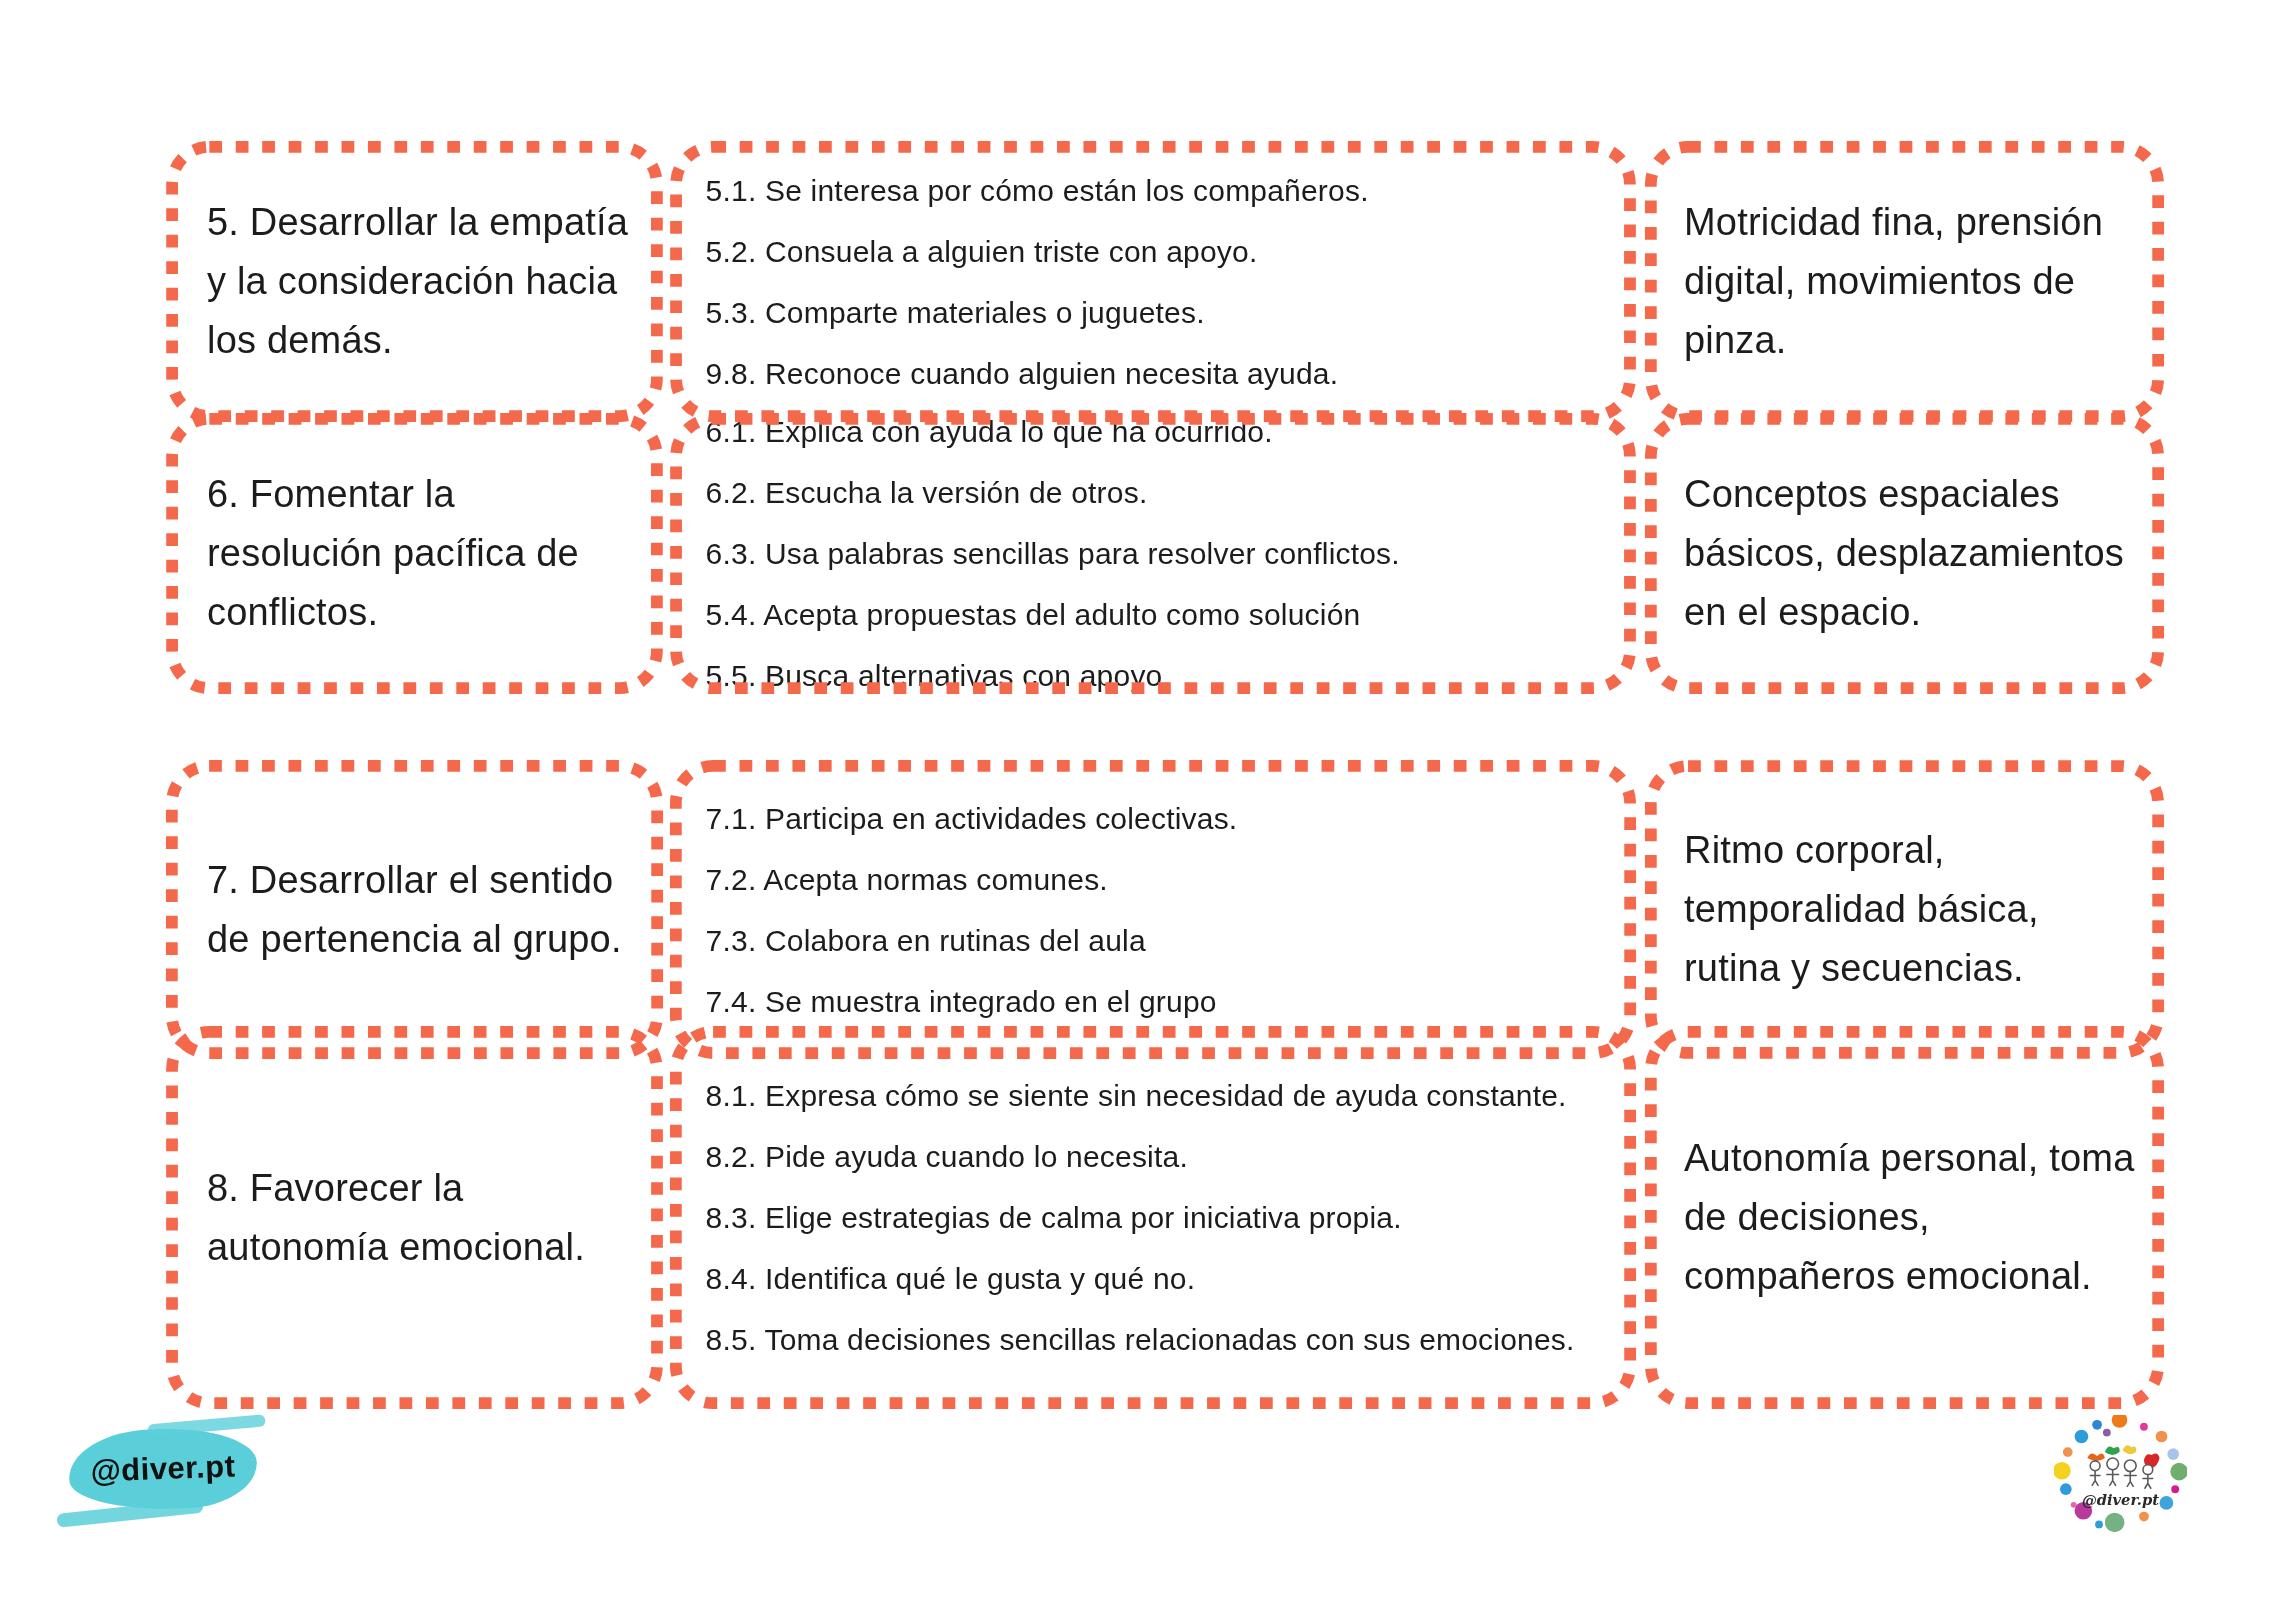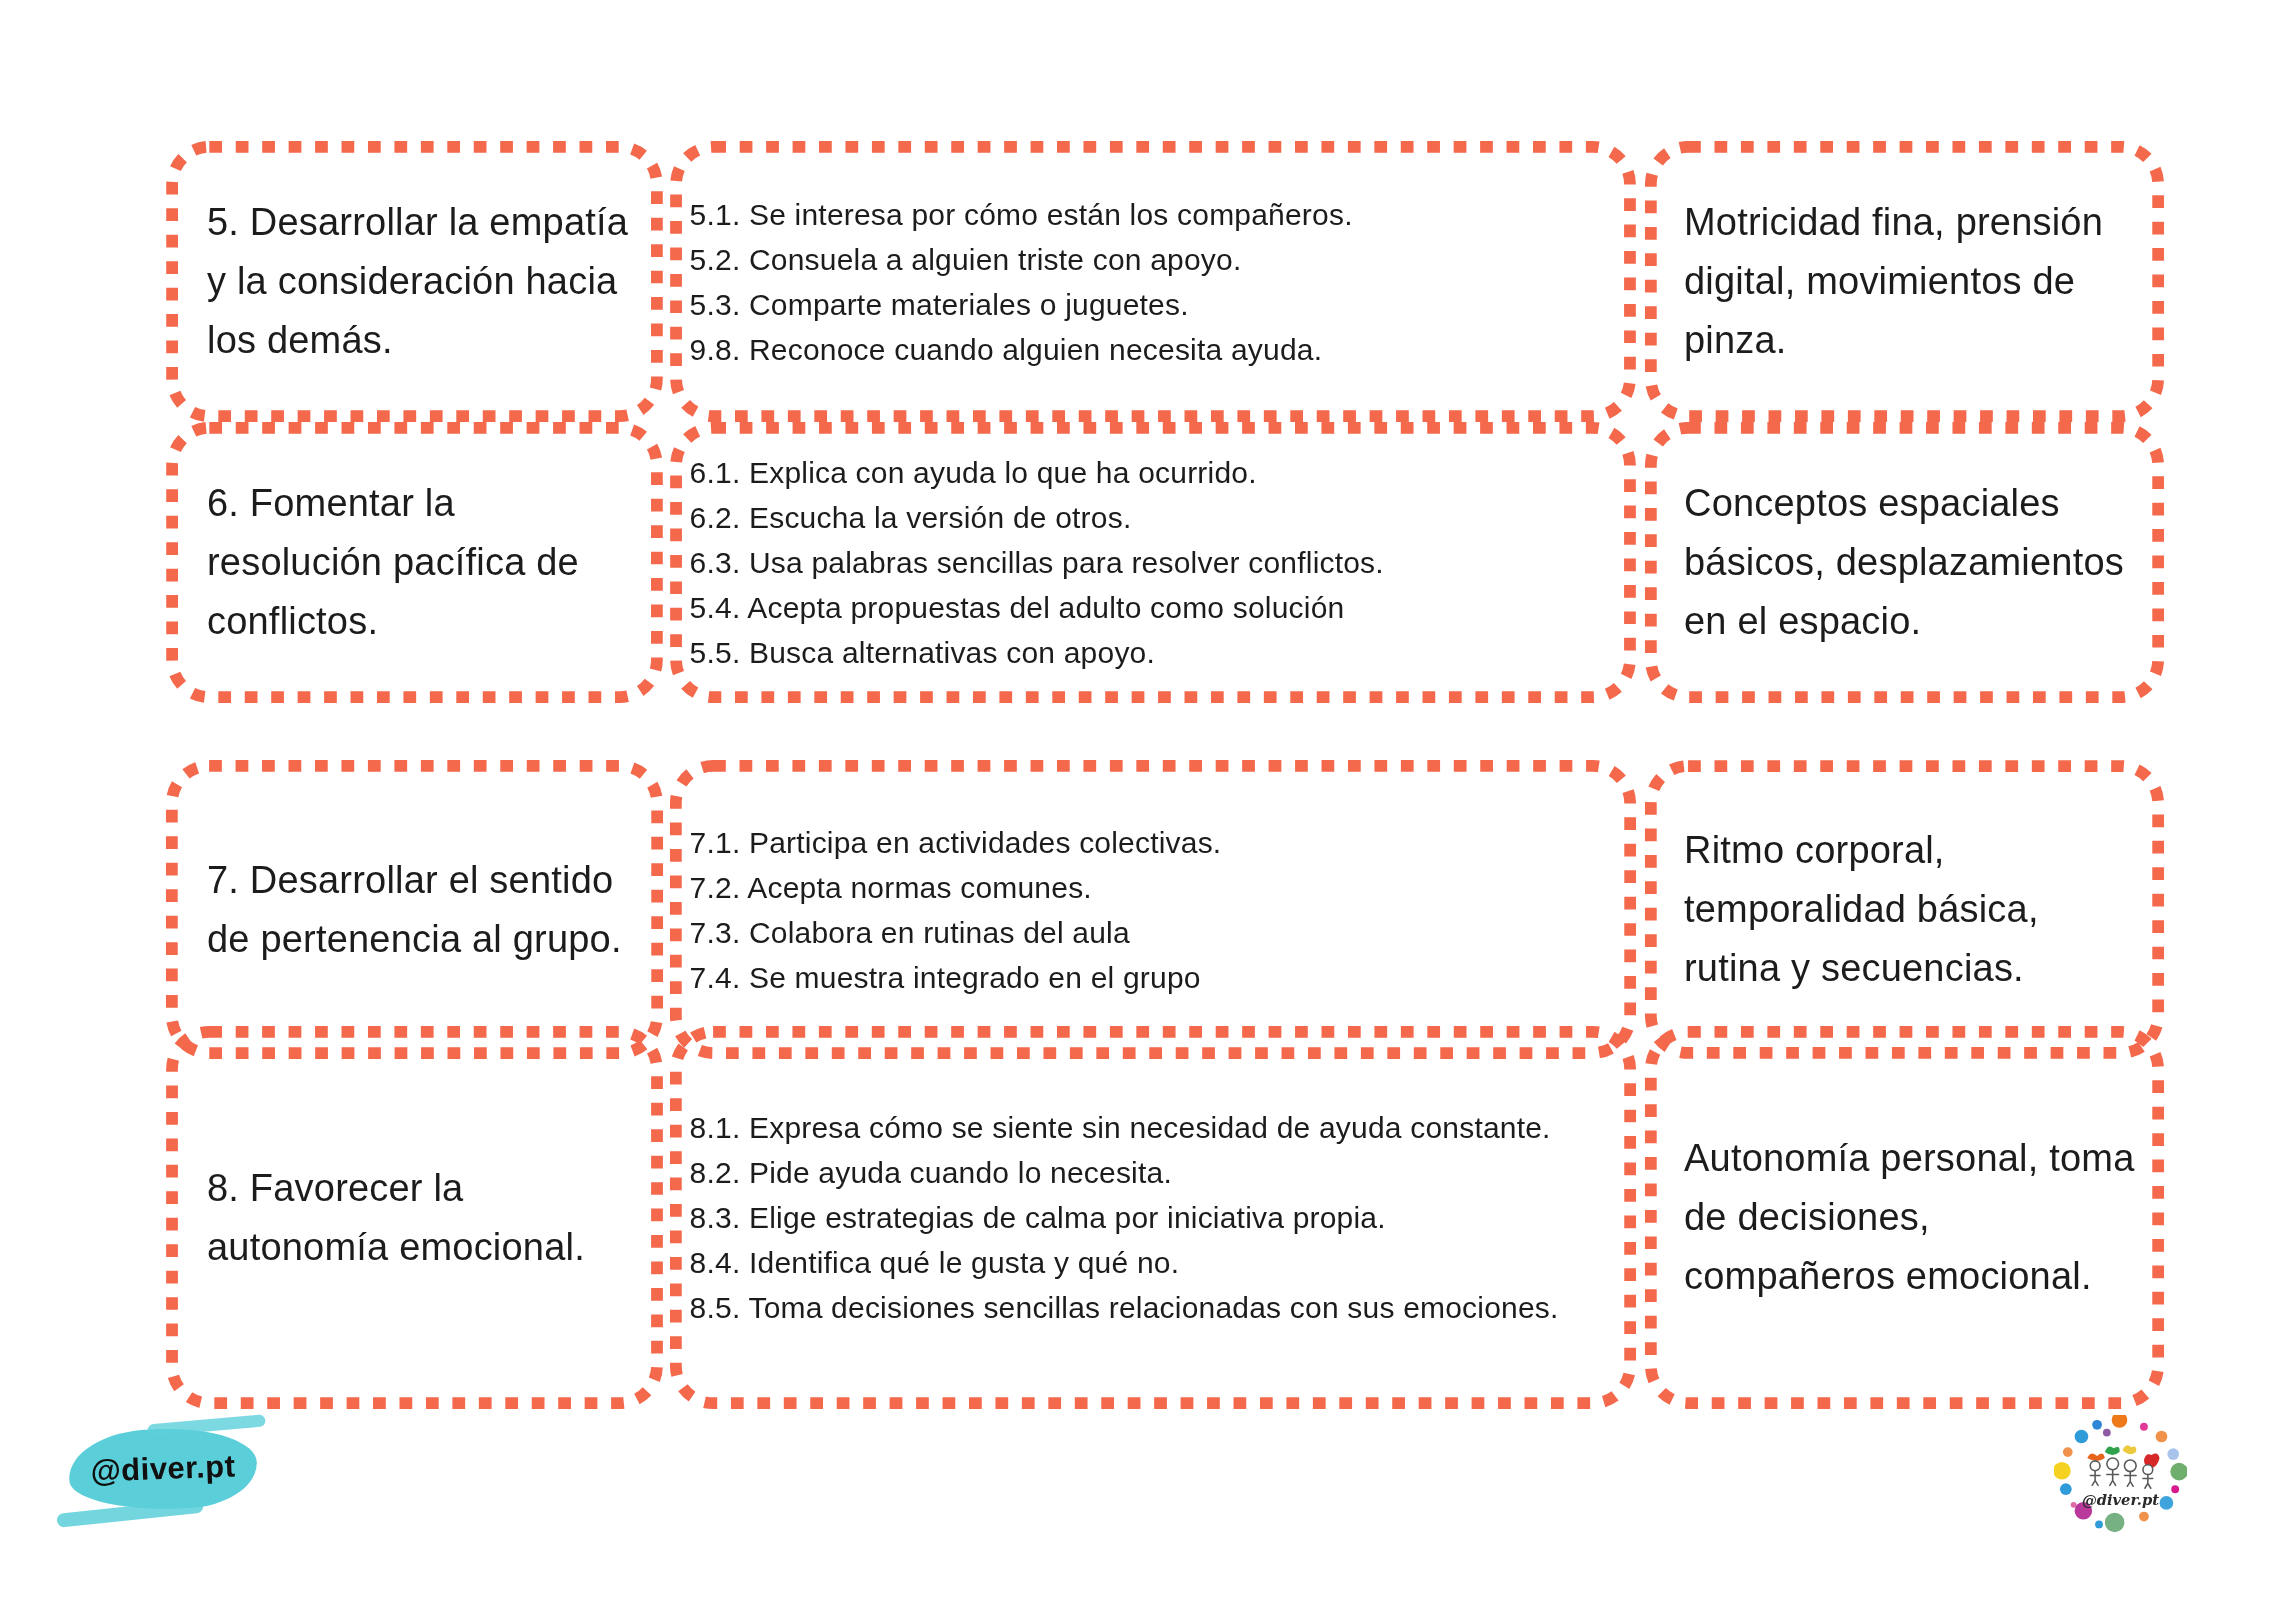--- a/index.html
+++ b/index.html
@@ -28,29 +28,29 @@
     stroke:var(--accent);
     stroke-width:12px;
     stroke-dasharray:13 14;
   }
   
   .col-obj{left:164px;width:501px;padding:23.5px 29px 23.5px 43px;}
   .col-cri{left:668px;width:970px;padding:23.5px 17.6px 23.5px 21.6px;}
   .col-con{left:1643px;width:523px;padding:23.5px 25.5px 23.5px 41px;align-items:flex-end;}
   
   .row1{top:139px;height:285px;}
-  .row2{top:420px;height:285px;}
+  .row2{top:411px;height:285px;}
   .row3{top:758px;height:303px;}
   .row4{top:1024px;height:387px;}
 
   .obj-text,.con-text{
     font-size:38px;line-height:1.55;font-weight:500;letter-spacing:0.2px;
   }
   .cri-list p{
-    font-size:30px;line-height:1.5;font-weight:500;letter-spacing:0.2px;margin:0;
+    font-size:30px;line-height:1.5;font-weight:500;letter-spacing:0.2px;margin:16px;
   }
 
   
   #badge{
     position:absolute;left:69px;top:1429px;width:188px;height:80px;
     display:flex;align-items:center;justify-content:center;
     transform:rotate(-2deg);
   }
   #badge .brush{
     position:absolute;inset:0;background:var(--badge_bg);

